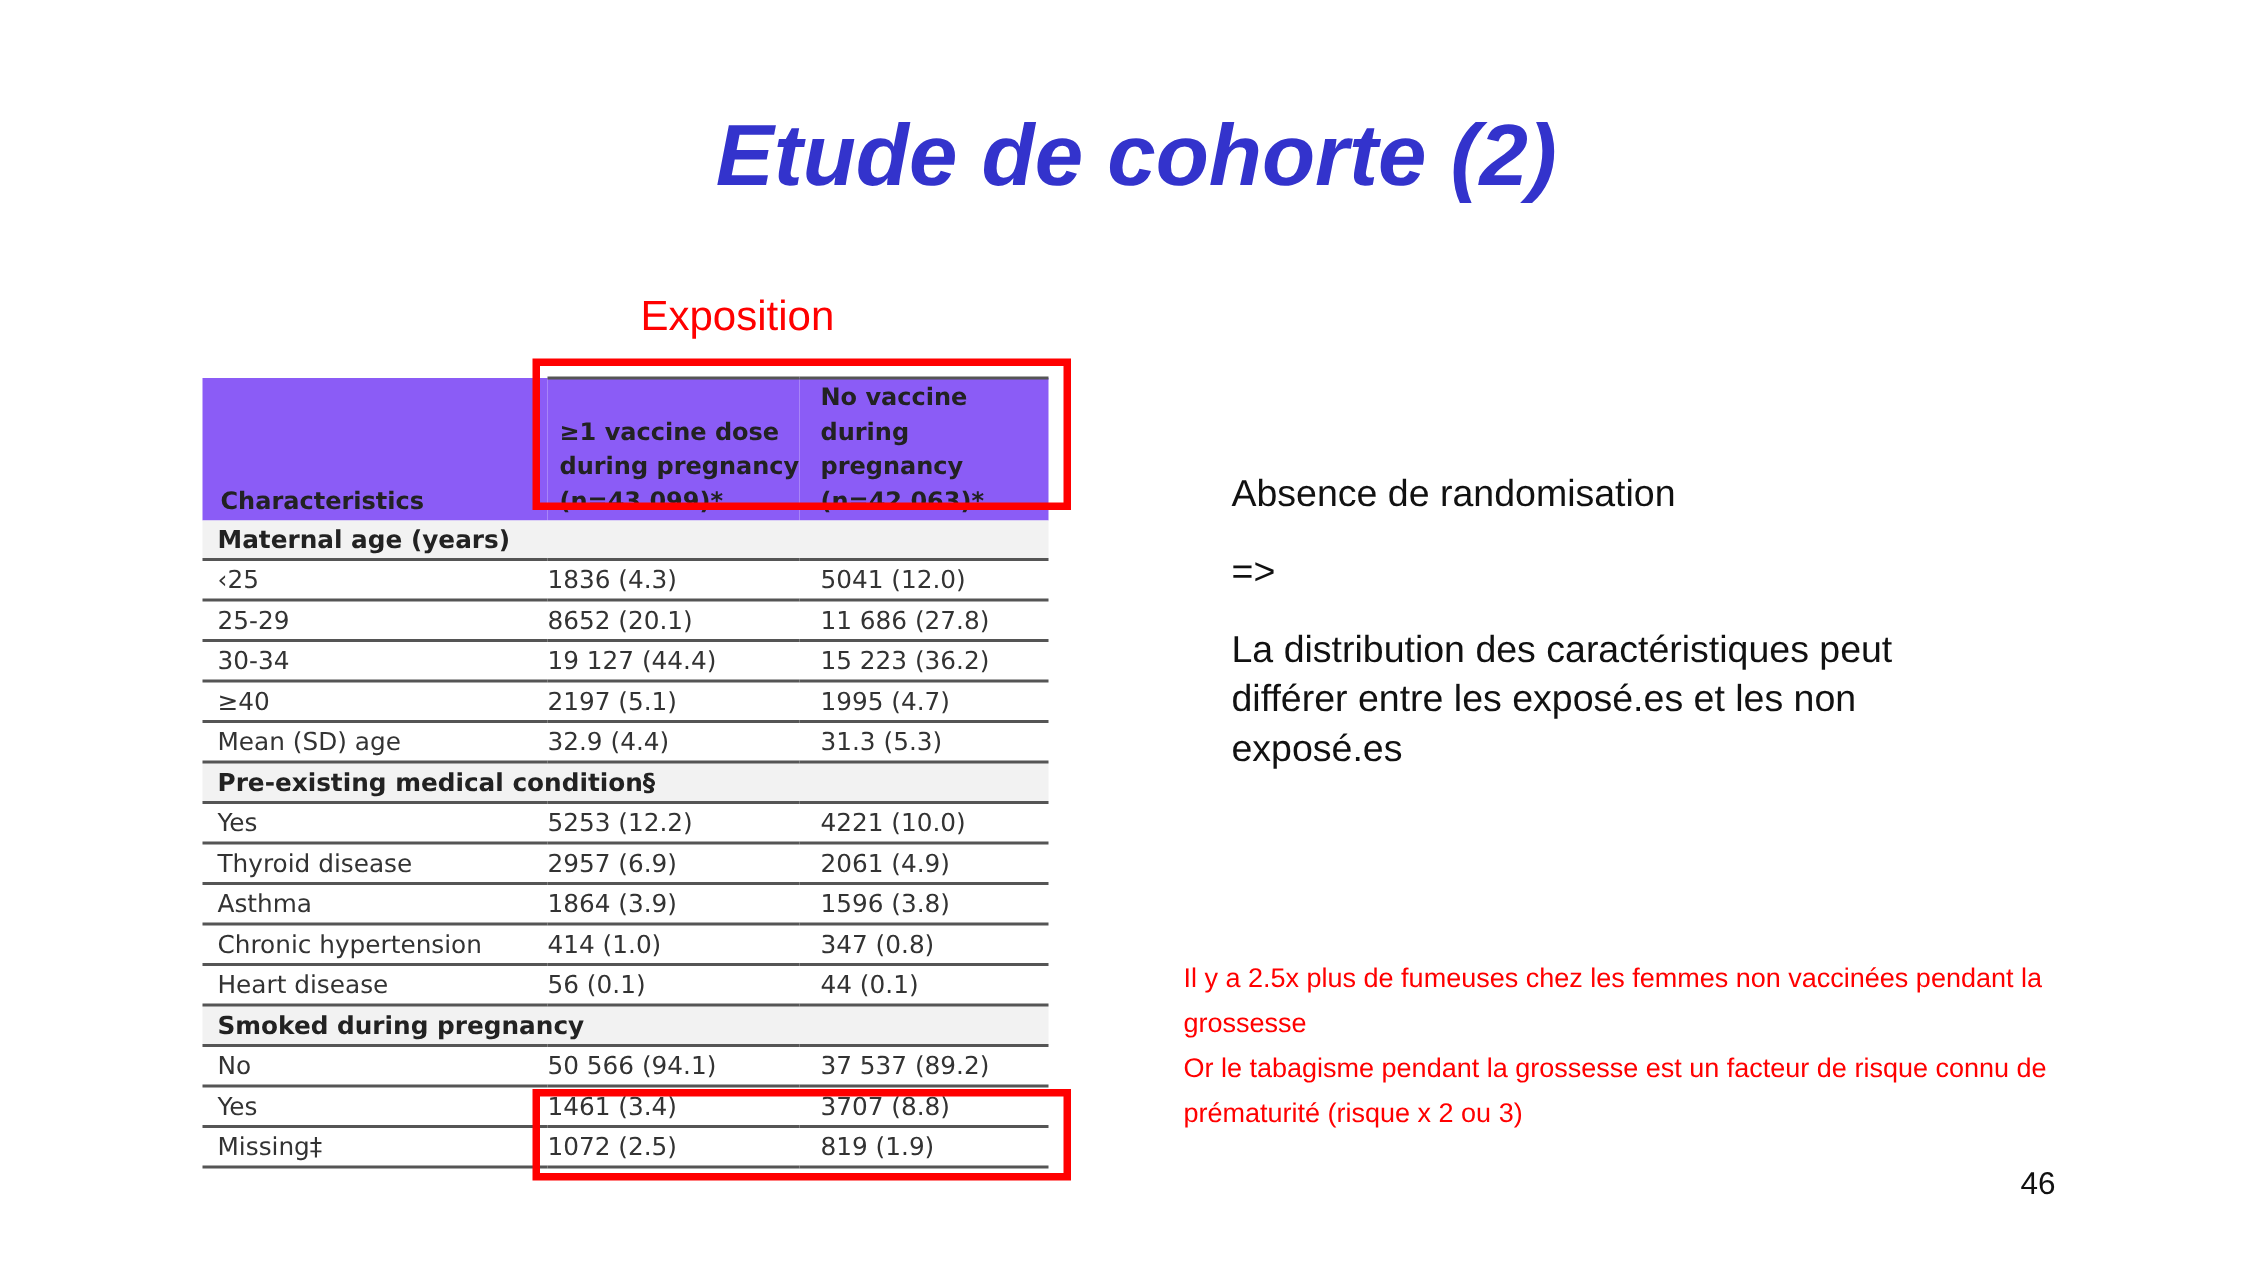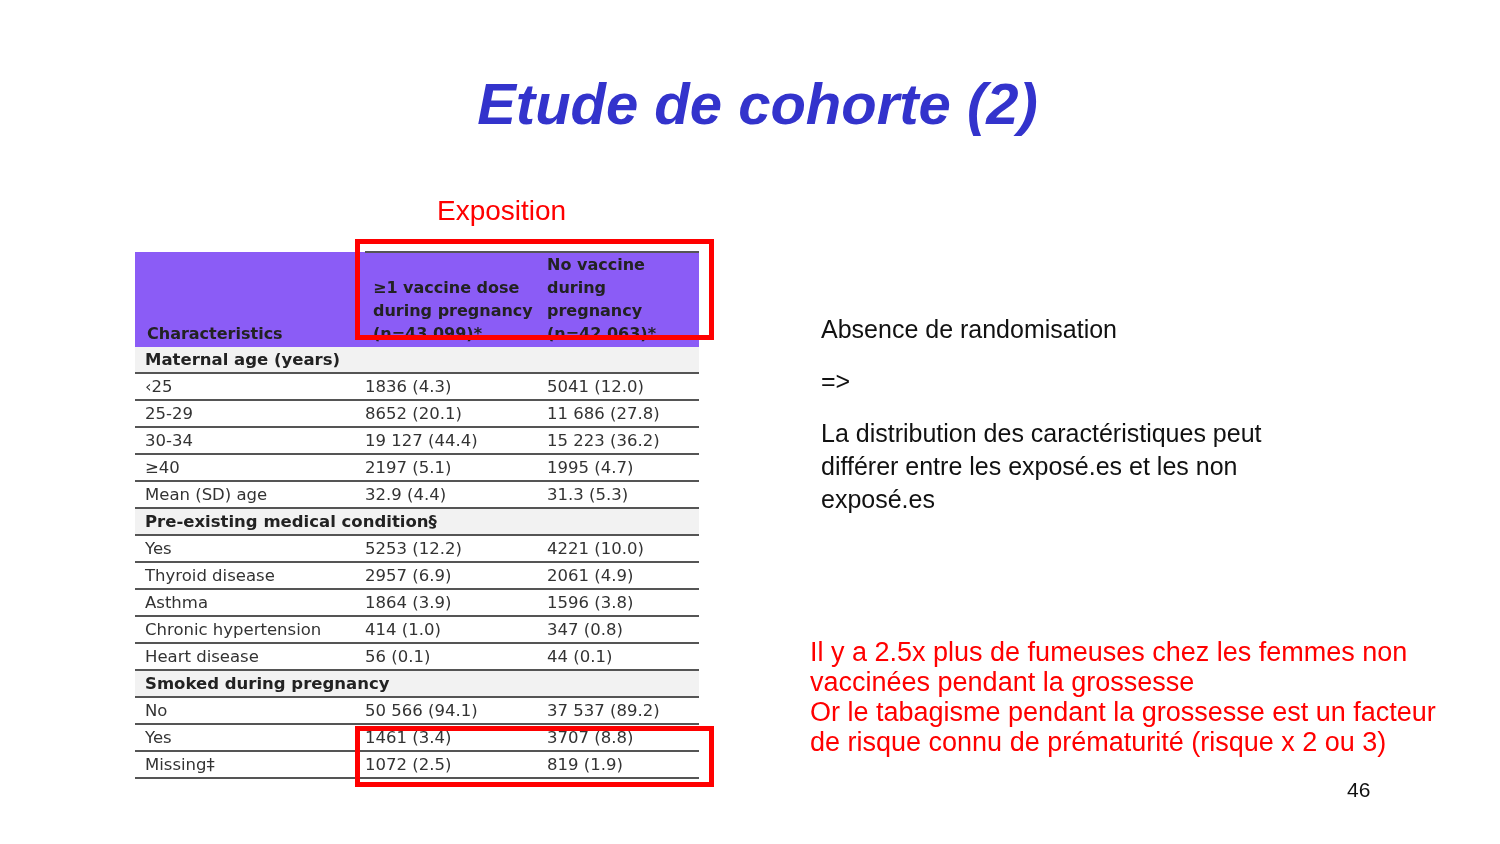--- a/index.html
+++ b/index.html
@@ -1,36 +1,36 @@
 <!DOCTYPE html>
 <html><head>
   <meta charset="utf-8">
   <style>
     html, body { margin: 0; padding: 0; background: #ffffff; }
     body { width: 1500px; height: 844px; position: relative; overflow: hidden; font-family: "Liberation Sans", sans-serif; }
     .title { position: absolute; left: 0; width: 1515px; top: 70px; text-align: center; font-size: 58px; font-weight: bold; font-style: italic; color: #3333cc; font-family: "Liberation Sans", sans-serif; }
-    .exposition { position: absolute; left: 437px; top: 195px; font-size: 28px; color: #ff0000; }
+    .exposition { position: absolute; left: 427px; top: 195px; font-size: 28px; color: #ff0000; }
     .table-wrap { position: absolute; left: 135px; top: 251px; width: 564px; }
     table { border-collapse: collapse; width: 564px; font-family: "DejaVu Sans", sans-serif; font-size: 16.5px; color: #333333; table-layout: fixed; }
     th { background: #8b5cf6; text-align: left; vertical-align: bottom; font-weight: bold; font-size: 16px; line-height: 23px; padding: 0 0 2px 12px; color: #222; }
     th.c0 { width: 218px; padding-left: 12px; }
     th.c1 { width: 160px; padding-left: 8px; border-top: 2px solid #555; }
     th.c2 { padding-left: 14px; border-top: 2px solid #555; }
     .head-row { height: 77px; }
     td { height: 25px; padding: 0 0 0 10px; border-bottom: 2px solid #555; white-space: nowrap; line-height: 25px; }
     td.c1 { padding-left: 0; }
     td.c2 { padding-left: 14px; }
     tr.section td { background: #f2f2f2; font-weight: bold; color: #222; }
     tr.section.smoke td { background: #f2f2f2; }
     .red-box { position: absolute; border: 5px solid #ff0000; box-sizing: border-box; }
     .box-top { left: 355px; top: 239px; width: 359px; height: 101px; }
     .box-bottom { left: 355px; top: 726px; width: 359px; height: 61px; }
     .right-text { position: absolute; left: 804px; top: 313px; width: 540px; font-size: 25px; color: #111; line-height: 33px; }
     .right-text p { margin: 0 0 19px 17px; }
-    .red-note { position: absolute; left: 810px; top: 637px; width: 640px; font-size: 27px; color: #ff0000; line-height: 30px; }
+    .red-note { position: absolute; left: 789px; top: 637px; width: 640px; font-size: 18px; color: #ff0000; line-height: 30px; }
     .page-num { position: absolute; left: 1347px; top: 778px; font-size: 21px; color: #111; }
   </style>
 </head>
 <body>
 
 <div class="title">Etude de cohorte (2)</div>
 <div class="exposition">Exposition</div>
 
 <div class="table-wrap">
   <table>

